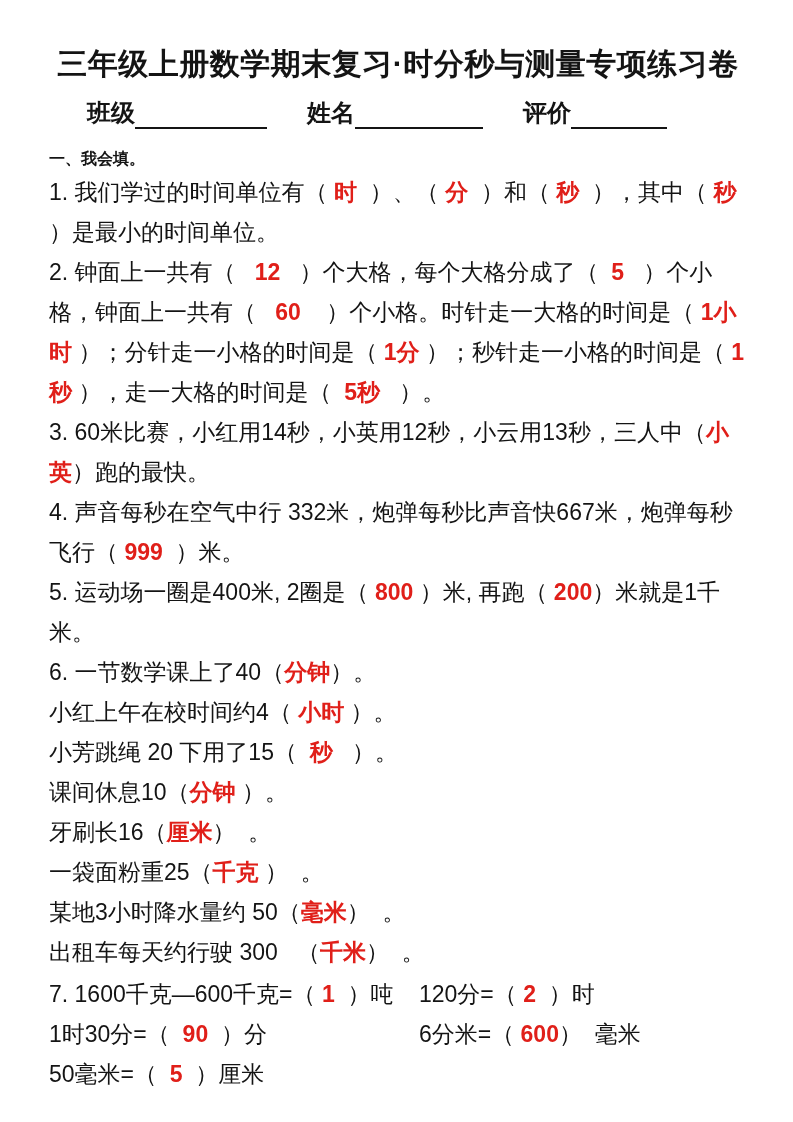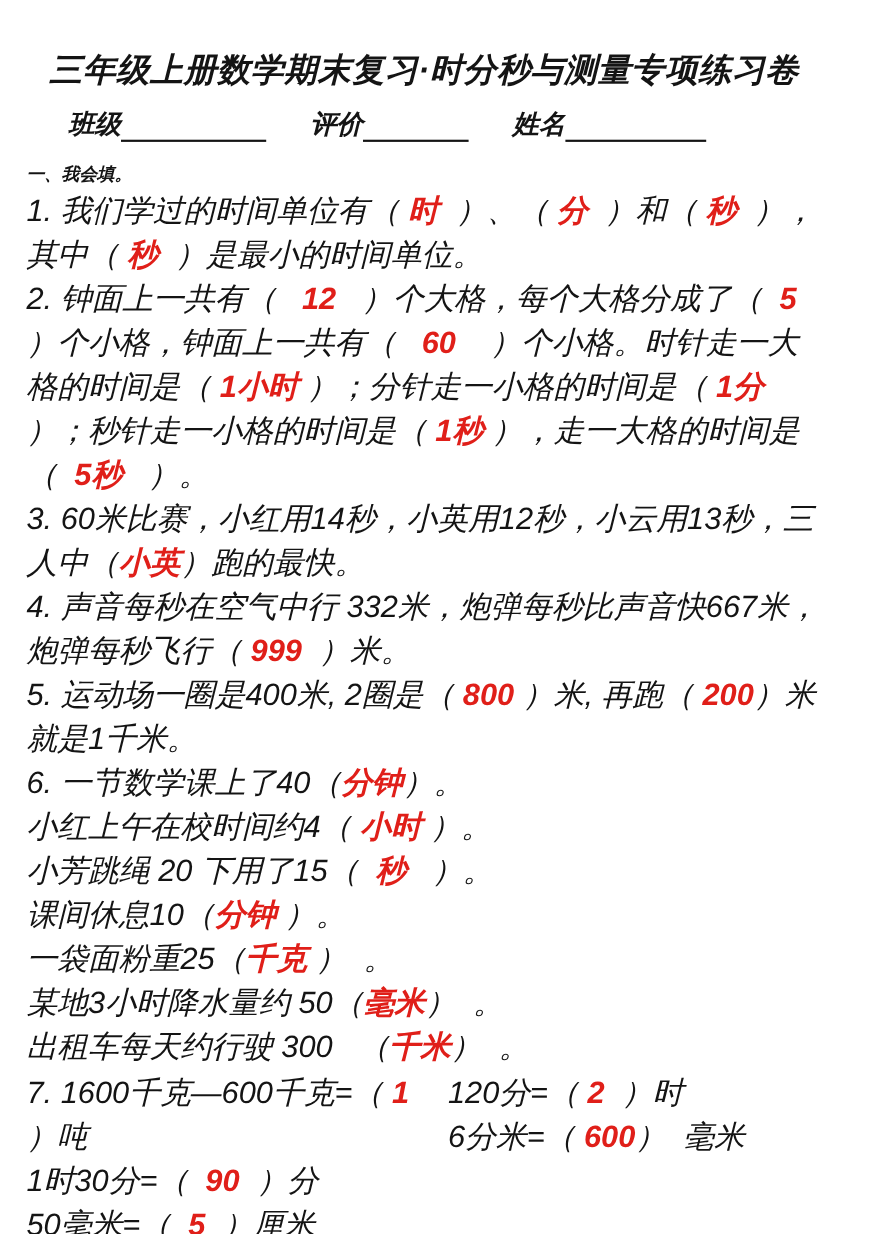--- a/index.html
+++ b/index.html
@@ -11,22 +11,21 @@
     width: 793px;
     height: 1122px;
     font-family: "Liberation Sans", "DejaVu Sans", sans-serif;
     color: #141414;
     overflow: hidden;
   }
   .sheet {
     box-sizing: border-box;
     width: 793px;
     height: 834px;
-    padding: 44px 46px 0 24px;
-    font-style: italic;
+    padding: 44px 46px 0 49px;
   }
   .title {
     margin: 0 0 12px 0;
     font-size: 30px;
     font-weight: 800;
     text-align: center;
     letter-spacing: 0.5px;
     white-space: nowrap;
   }
   .fields {
@@ -48,21 +47,21 @@
   .blank.w1 { width: 132px; }
   .blank.w2 { width: 128px; }
   .blank.w3 { width: 96px; }
   .section-heading {
     margin: 6px 0 2px 0;
     font-size: 16px;
     font-weight: 800;
   }
   .para {
     margin: 0;
-    font-size: 28px;
+    font-size: 23px;
     line-height: 40px;
     white-space: pre-wrap;
     word-break: break-all;
   }
   .ans {
     color: var(--answer-red, #e01f19);
     font-weight: 700;
   }
   .q7-grid {
     display: grid;
@@ -76,41 +75,42 @@
 <div class="sheet">
 
   <h1 class="title">三年级上册数学期末复习·时分秒与测量专项练习卷</h1>
 
   <div class="fields">
     <span class="field">
       <span>班级</span>
       <span class="blank w1"></span>
     </span>
     <span class="field">
+      <span>姓名</span>
+      <span class="blank w2"></span>
+    </span>
+    <span class="field">
       <span>评价</span>
       <span class="blank w3"></span>
-    </span>
-    <span class="field">
-      <span>姓名</span>
-      <span class="blank w2"></span>
     </span>
   </div>
 
   <div class="section-heading">一、我会填。</div>
 
   <div>
       <p class="para"><span>1. 我们学过的时间单位有（ </span><span class="ans">时</span><span>  ）、（ </span><span class="ans">分</span><span>  ）和（ </span><span class="ans">秒</span><span>  ），其中（ </span><span class="ans">秒</span><span>  ）是最小的时间单位。</span></p>
       <p class="para"><span>2. 钟面上一共有（   </span><span class="ans">12</span><span>   ）个大格，每个大格分成了（  </span><span class="ans">5</span><span>   ）个小格，钟面上一共有（   </span><span class="ans">60</span><span>    ）个小格。时针走一大格的时间是（ </span><span class="ans">1小时</span><span> ）；分针走一小格的时间是（ </span><span class="ans">1分</span><span> ）；秒针走一小格的时间是（ </span><span class="ans">1秒</span><span> ），走一大格的时间是（  </span><span class="ans">5秒</span><span>   ）。</span></p>
       <p class="para"><span>3. 60米比赛，小红用14秒，小英用12秒，小云用13秒，三人中（</span><span class="ans">小英</span><span>）跑的最快。</span></p>
       <p class="para"><span>4. 声音每秒在空气中行 332米，炮弹每秒比声音快667米，炮弹每秒飞行（ </span><span class="ans">999</span><span>  ）米。</span></p>
       <p class="para"><span>5. 运动场一圈是400米, 2圈是（ </span><span class="ans">800</span><span> ）米, 再跑（ </span><span class="ans">200</span><span>）米就是1千米。</span></p>
       <p class="para"><span>6. 一节数学课上了40（</span><span class="ans">分钟</span><span>）。</span></p>
       <p class="para"><span>小红上午在校时间约4（ </span><span class="ans">小时</span><span> ）。</span></p>
       <p class="para"><span>小芳跳绳 20 下用了15（  </span><span class="ans">秒</span><span>   ）。</span></p>
       <p class="para"><span>课间休息10（</span><span class="ans">分钟</span><span> ）。</span></p>
+      <p class="para"><span>牙刷长16（</span><span class="ans">厘米</span><span>）  。</span></p>
       <p class="para"><span>一袋面粉重25（</span><span class="ans">千克</span><span> ）  。</span></p>
       <p class="para"><span>某地3小时降水量约 50（</span><span class="ans">毫米</span><span>）  。</span></p>
       <p class="para"><span>出租车每天约行驶 300   （</span><span class="ans">千米</span><span>）  。</span></p>
     </div>
 
   <div class="q7-grid">
     <div>
         <p class="para"><span>7. 1600千克—600千克=（ </span><span class="ans">1</span><span>  ）吨</span></p>
         <p class="para"><span>1时30分=（  </span><span class="ans">90</span><span>  ）分</span></p>
         <p class="para"><span>50毫米=（  </span><span class="ans">5</span><span>  ）厘米</span></p>

